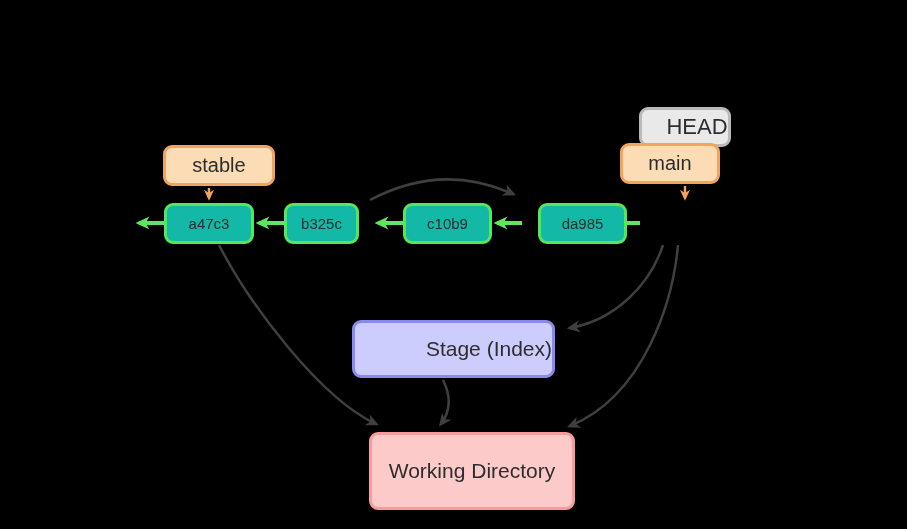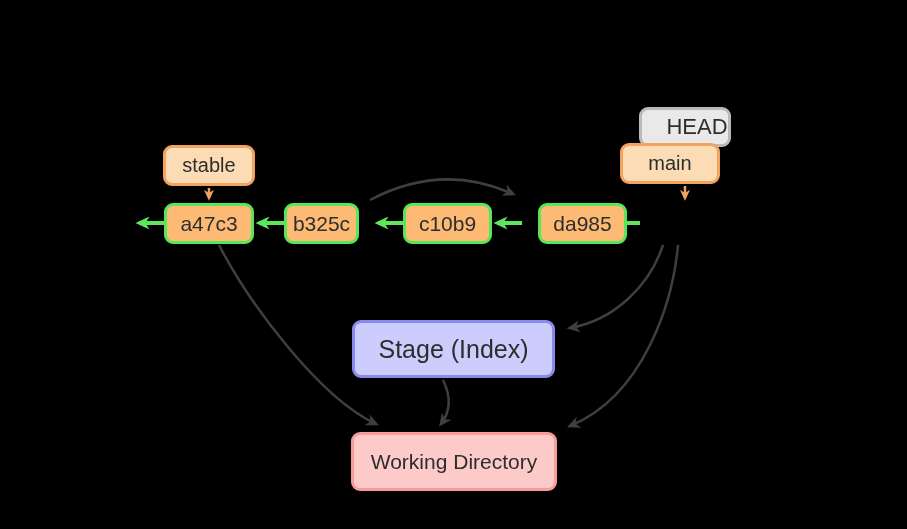--- a/index.html
+++ b/index.html
@@ -15,40 +15,41 @@
     position:absolute;
     box-sizing:border-box;
     display:flex;align-items:center;justify-content:center;
     border-radius:9px;
     color:#2d2d2d;
     z-index:2;
     white-space:nowrap;
   }
   .commit{
     border:3px solid #57e657;
-    background:#fdba74;
-    font-size:21px;
+    background:#14b8a6;
+    font-size:15px;
     text-align:center;
   }
   .branch{
     border:3px solid #f2a35f;
     background:#fcdcb4;
     font-size:20px;
   }
   .head{
     border:3px solid #bababa;
     background:#e9e9e9;
     font-size:22px;
     z-index:2;
   }
   .overlay{z-index:3;}
   .stage{
     border:3px solid #8a8aee;
     background:#cdcdfd;
-    font-size:25px;
+    font-size:21px;
+    justify-content:flex-end;
   }
   .working{
     border:3px solid #f79b9b;
     background:#fdcaca;
     font-size:21px;
   }
   .edge-green{stroke:#5fe65f;stroke-width:4;fill:none;}
   .edge-orange{stroke:#f2a35f;stroke-width:2.5;fill:none;}
   .edge-dark{stroke:#3f3f3f;stroke-width:2.5;fill:none;}
   .head-green{fill:#5fe65f;}
@@ -82,21 +83,21 @@
     <path class="edge-orange" d="M 209,188 L 209,198" marker-end="url(#mOrange)"></path>
     <path class="edge-orange" d="M 685,186 L 685,198" marker-end="url(#mOrange)"></path>
 
     <path class="edge-dark" d="M 370,200 Q 442,162 513,194" marker-end="url(#mDark)"></path>
     <path class="edge-dark" d="M 219,245 C 250,305 320,398 376,424" marker-end="url(#mDark)"></path>
     <path class="edge-dark" d="M 663,245 C 650,285 615,320 570,328" marker-end="url(#mDark)"></path>
     <path class="edge-dark" d="M 678,245 C 673,300 645,395 570,426" marker-end="url(#mDark)"></path>
     <path class="edge-dark" d="M 443,380 C 452,398 450,412 441,424" marker-end="url(#mDark)"></path>
   </svg>
 
-  <div class="node branch" style="left:163px;top:145px;width:92px;height:41px;">
+  <div class="node branch" style="left:163px;top:145px;width:112px;height:41px;">
     <span>stable</span>
   </div>
 
   <div class="node head" style="left:639px;top:107px;width:92px;height:40px;padding-left:24px;">
     <span>HEAD</span>
   </div>
 
   <div class="node branch overlay" style="left:620px;top:143px;width:100px;height:41px;justify-content:center;">
     <span>main</span>
   </div>
@@ -111,17 +112,17 @@
     <span>c10b9</span>
   </div>
   <div class="node commit" style="left:522px;top:203px;width:89px;height:41px;margin-left:16px;">
     <span>da985</span>
   </div>
 
   <div class="node stage" style="left:352px;top:320px;width:203px;height:58px;">
     <span>Stage (Index)</span>
   </div>
 
-  <div class="node working" style="left:351px;top:432px;width:206px;height:59px;">
+  <div class="node working" style="left:369px;top:432px;width:206px;height:78px;">
     <span>Working Directory</span>
   </div>
 
 </div>
 
 </body></html>

